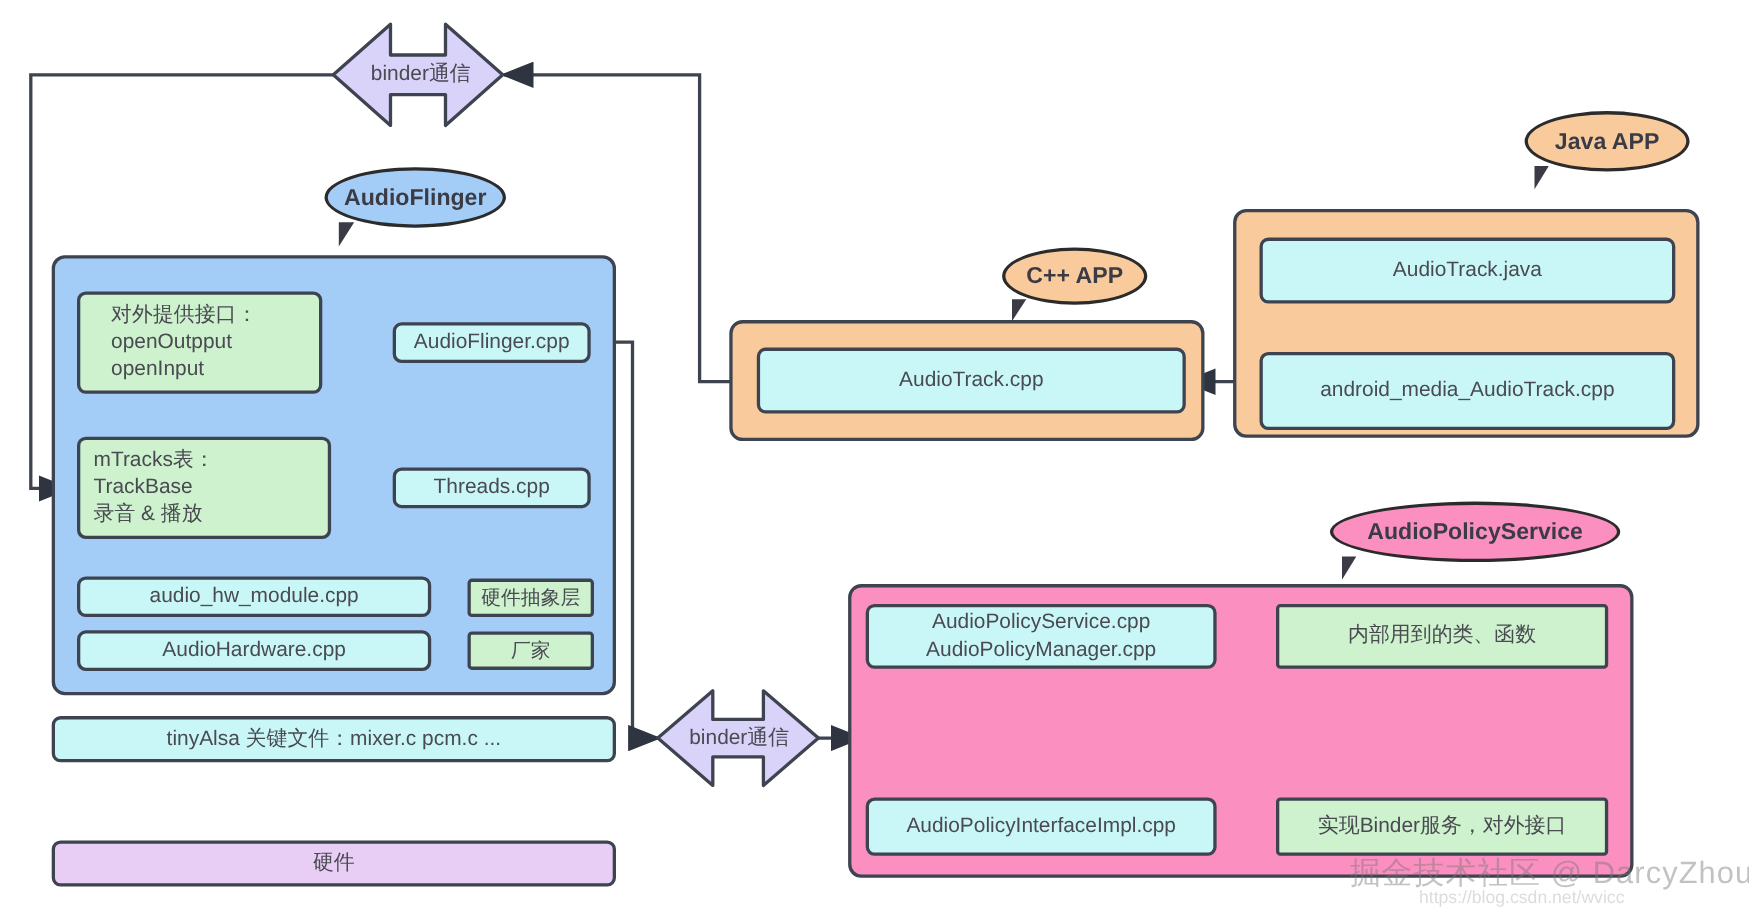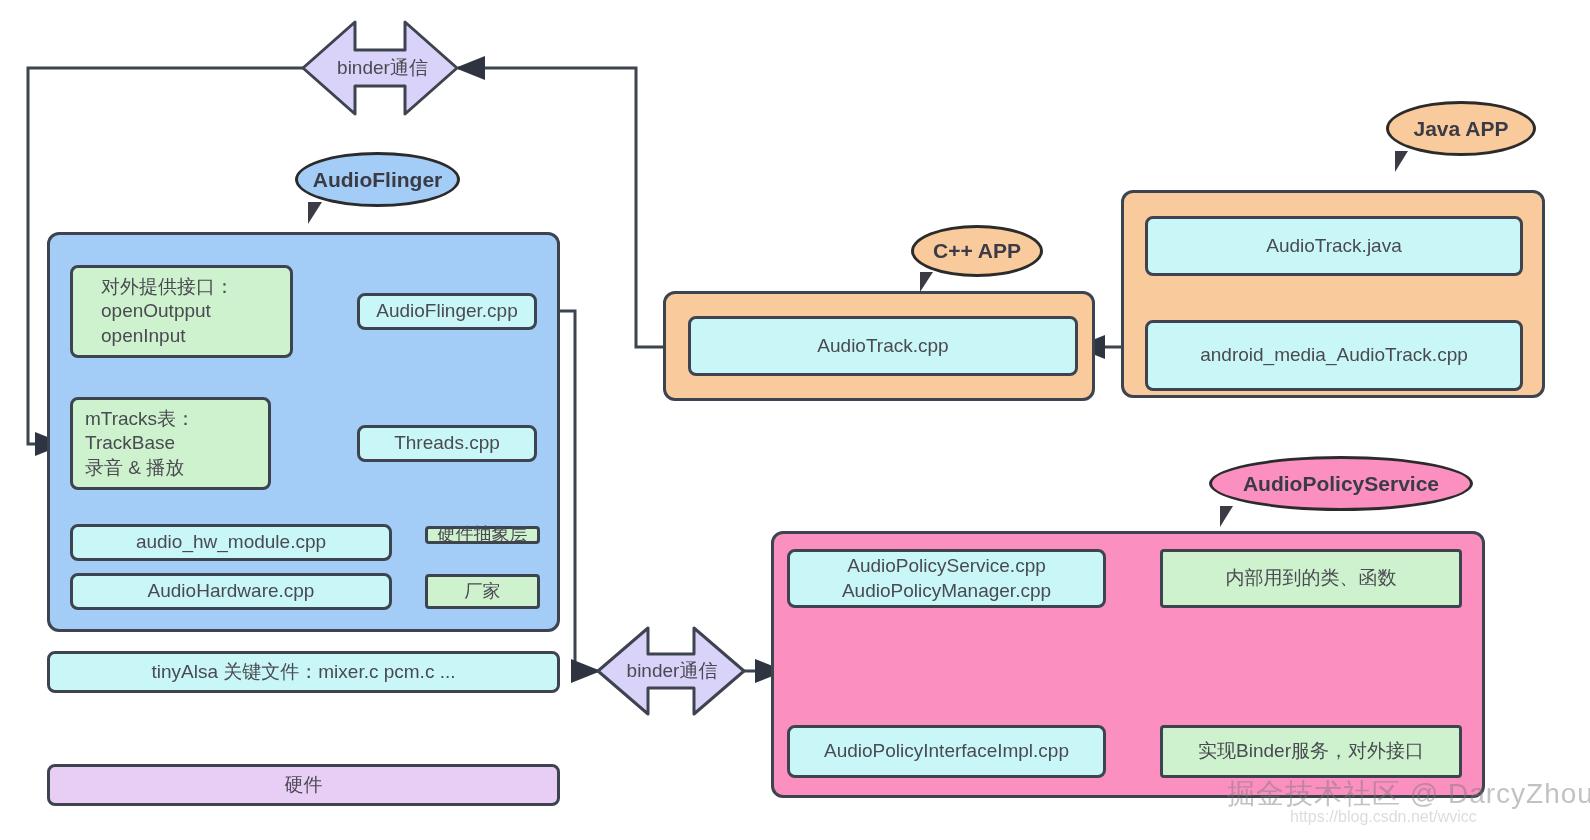--- a/index.html
+++ b/index.html
@@ -125,21 +125,21 @@
   </div>
 
   <div class="box container-box blue" style="left:47px; top:232px; width:513px; height:400px;"></div>
 
   <div class="box green" style="left:70px; top:265px; width:223px; height:93px; font-size:19px; justify-content:flex-start; padding-left:28px; text-align:left;">
     <span>对外提供接口：
 openOutpput
 openInput</span>
   </div>
 
-  <div class="box green" style="left:70px; top:397px; width:201px; height:93px; font-size:19px; justify-content:flex-start; padding-left:12px; text-align:left;">
+  <div class="box green" style="left:70px; top:397px; width:231px; height:93px; font-size:19px; justify-content:flex-start; padding-left:12px; text-align:left;">
     <span>mTracks表：
 TrackBase
 录音 &amp; 播放</span>
   </div>
 
   <div class="box cyan" style="left:357px; top:293px; width:180px; height:37px; font-size:19px;">
     <span>AudioFlinger.cpp</span>
   </div>
 
   <div class="box cyan" style="left:357px; top:425px; width:180px; height:37px; font-size:19px;">
@@ -147,21 +147,21 @@
   </div>
 
   <div class="box cyan" style="left:70px; top:524px; width:322px; height:37px; font-size:19px;">
     <span>audio_hw_module.cpp</span>
   </div>
 
   <div class="box cyan" style="left:70px; top:573px; width:322px; height:37px; font-size:19px;">
     <span>AudioHardware.cpp</span>
   </div>
 
-  <div class="box green" style="left:425px; top:526px; width:115px; height:18px; font-size:18px; border-radius:4px;">
+  <div class="box green" style="left:425px; top:526px; width:115px; height:35px; font-size:18px; border-radius:4px;">
     <span>硬件抽象层</span>
   </div>
 
   <div class="box green" style="left:425px; top:574px; width:115px; height:35px; font-size:18px; border-radius:4px;">
     <span>厂家</span>
   </div>
 
   <div class="box cyan" style="left:47px; top:651px; width:513px; height:42px; font-size:19px;">
     <span>tinyAlsa 关键文件：mixer.c pcm.c ...</span>
   </div>

